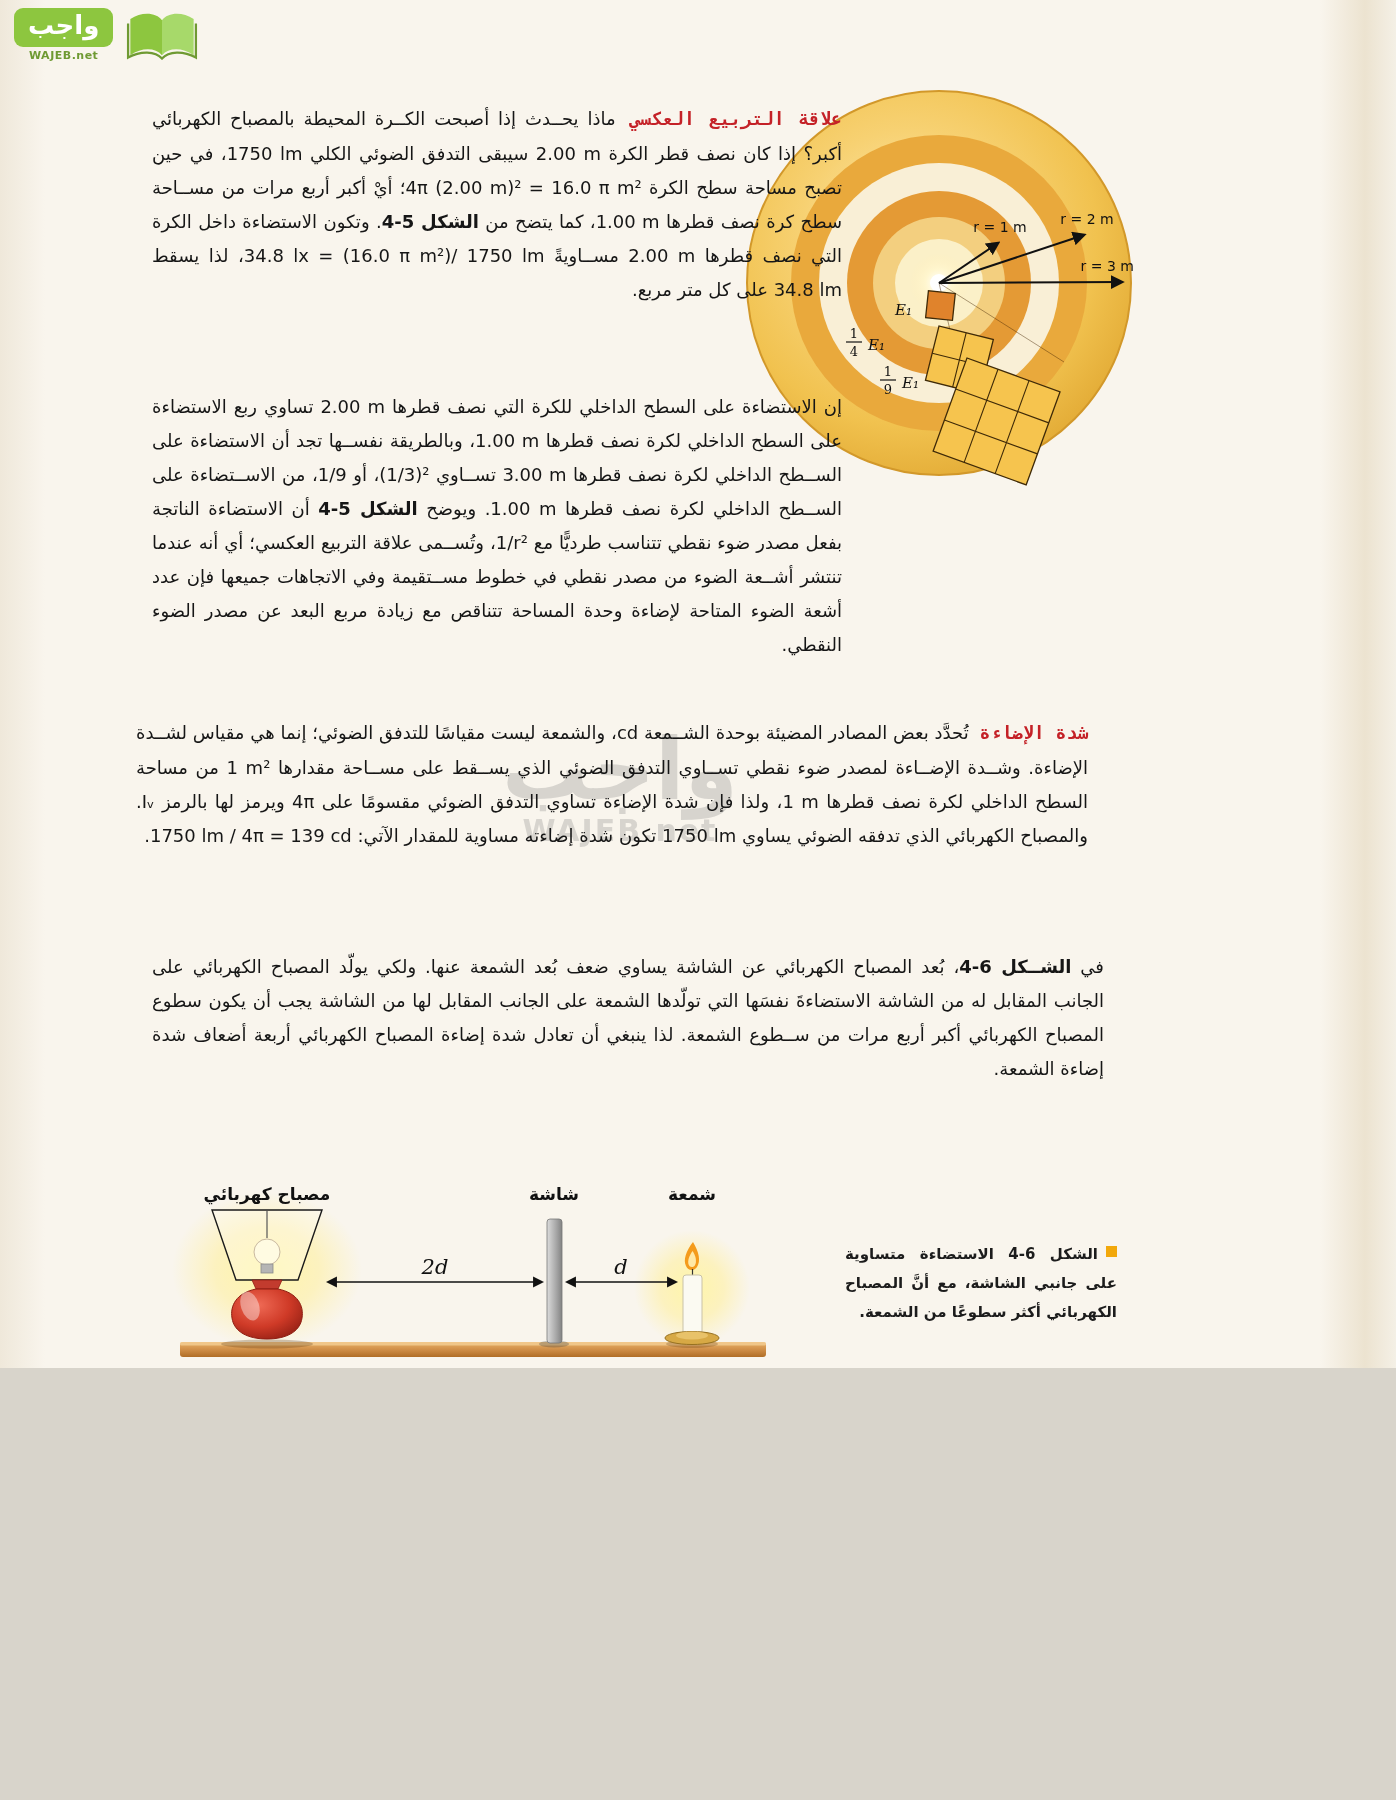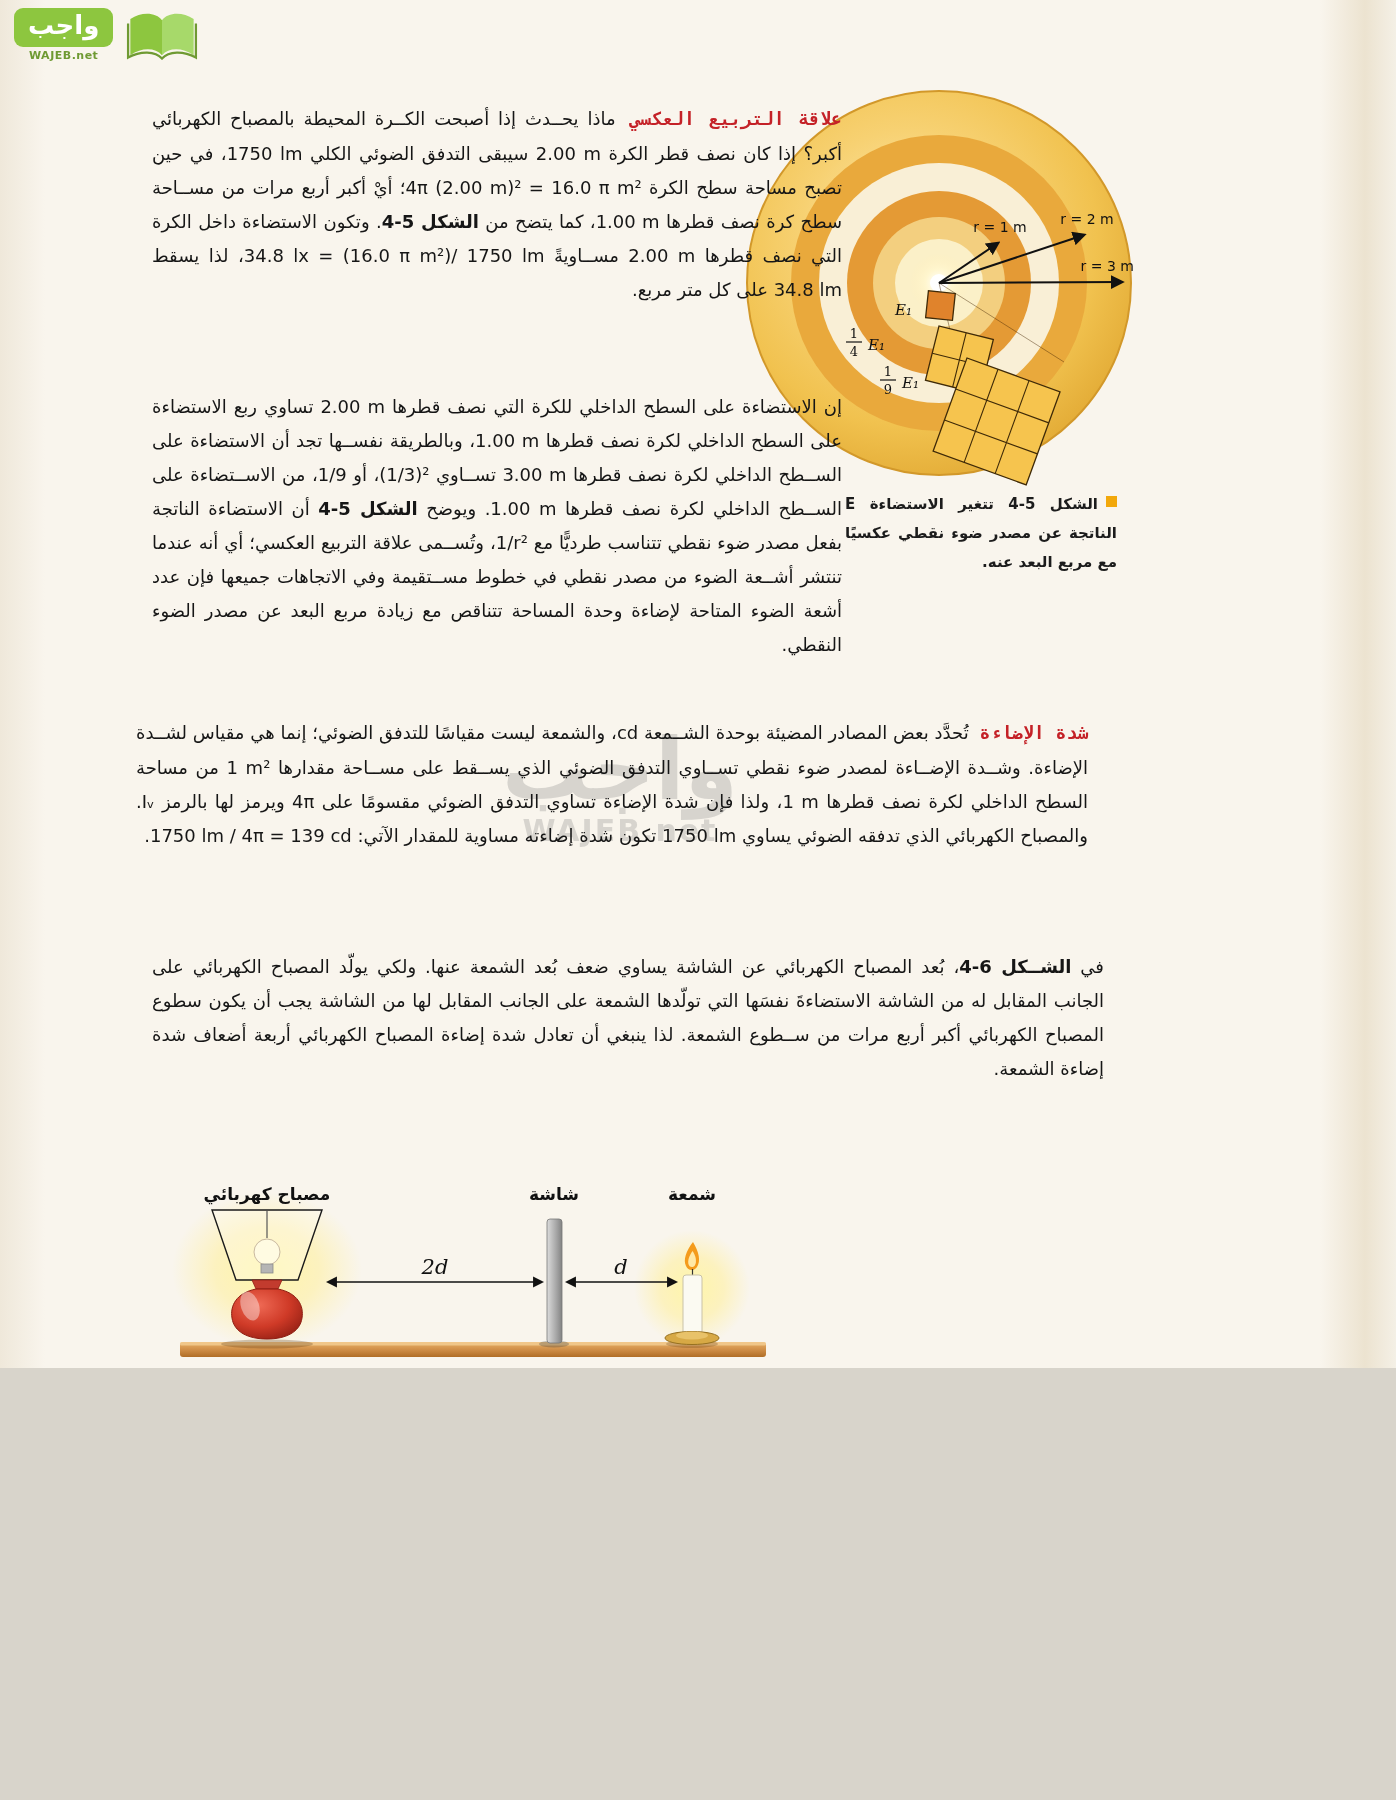--- a/index.html
+++ b/index.html
@@ -126,23 +126,20 @@
       <text x="126" y="264" font-size="15" fill="#111" font-style="italic">E₁</text>
     </g>
     <g font-family="DejaVu Serif, serif">
       <text x="146" y="290" font-size="13" fill="#111" text-anchor="middle">1</text>
       <line x1="138" y1="294" x2="154" y2="294" stroke="#111" stroke-width="1.2"></line>
       <text x="146" y="308" font-size="13" fill="#111" text-anchor="middle">9</text>
       <text x="160" y="302" font-size="15" fill="#111" font-style="italic">E₁</text>
     </g>
   </svg>
 
-  <div class="caption cap45">
-    <span class="cap-bullet"></span><span><span class="run-b">الشكل 5-4 </span><span>تتغير الاستضاءة E الناتجة عن مصدر ضوء نقطي عكسيًا مع مربع البعد عنه.</span></span>
-  </div>
 
   <div class="para p1"><span class="run-r">علاقة التربيع العكسي </span><span>ماذا يحــدث إذا أصبحت الكــرة المحيطة بالمصباح الكهربائي أكبر؟ إذا كان نصف قطر الكرة </span><span class="run-f">2.00 m</span><span> سيبقى التدفق الضوئي الكلي </span><span class="run-f">1750 lm</span><span>، في حين تصبح مساحة سطح الكرة </span><span class="run-f">4π (2.00 m)² = 16.0 π m²</span><span>؛ أيْ أكبر أربع مرات من مســاحة سطح كرة نصف قطرها </span><span class="run-f">1.00 m</span><span>، كما يتضح من </span><span class="run-b">الشكل 5-4</span><span>. وتكون الاستضاءة داخل الكرة التي نصف قطرها </span><span class="run-f">2.00 m</span><span> مســاويةً </span><span class="run-f">34.8 lx = (16.0 π m²)/ 1750 lm</span><span>، لذا يسقط </span><span class="run-f">34.8 lm</span><span> على كل متر مربع.</span></div>
   <div class="para p2"><span>إن الاستضاءة على السطح الداخلي للكرة التي نصف قطرها </span><span class="run-f">2.00 m</span><span> تساوي ربع الاستضاءة على السطح الداخلي لكرة نصف قطرها </span><span class="run-f">1.00 m</span><span>، وبالطريقة نفســها تجد أن الاستضاءة على الســطح الداخلي لكرة نصف قطرها </span><span class="run-f">3.00 m</span><span> تســاوي </span><span class="run-f">(1/3)²</span><span>، أو </span><span class="run-f">1/9</span><span>، من الاســتضاءة على الســطح الداخلي لكرة نصف قطرها </span><span class="run-f">1.00 m</span><span>. ويوضح </span><span class="run-b">الشكل 5-4</span><span> أن الاستضاءة الناتجة بفعل مصدر ضوء نقطي تتناسب طرديًّا مع </span><span class="run-f">1/r²</span><span>، وتُســمى علاقة التربيع العكسي؛ أي أنه عندما تنتشر أشــعة الضوء من مصدر نقطي في خطوط مســتقيمة وفي الاتجاهات جميعها فإن عدد أشعة الضوء المتاحة لإضاءة وحدة المساحة تتناقص مع زيادة مربع البعد عن مصدر الضوء النقطي.</span></div>
   <div class="para p3"><span class="run-r">شدة الإضاءة </span><span>تُحدَّد بعض المصادر المضيئة بوحدة الشــمعة </span><span class="run-f">cd</span><span>، والشمعة ليست مقياسًا للتدفق الضوئي؛ إنما هي مقياس لشــدة الإضاءة. وشــدة الإضــاءة لمصدر ضوء نقطي تســاوي التدفق الضوئي الذي يســقط على مســاحة مقدارها </span><span class="run-f">1 m²</span><span> من مساحة السطح الداخلي لكرة نصف قطرها </span><span class="run-f">1 m</span><span>، ولذا فإن شدة الإضاءة تساوي التدفق الضوئي مقسومًا على </span><span class="run-f">4π</span><span> ويرمز لها بالرمز </span><span class="run-f">Iᵥ</span><span>. والمصباح الكهربائي الذي تدفقه الضوئي يساوي </span><span class="run-f">1750 lm</span><span> تكون شدة إضاءته مساوية للمقدار الآتي: </span><span class="run-f">1750 lm / 4π = 139 cd</span><span>.</span></div>
   <div class="para p4"><span>في </span><span class="run-b">الشــكل 6-4</span><span>، بُعد المصباح الكهربائي عن الشاشة يساوي ضعف بُعد الشمعة عنها. ولكي يولّد المصباح الكهربائي على الجانب المقابل له من الشاشة الاستضاءةَ نفسَها التي تولّدها الشمعة على الجانب المقابل لها من الشاشة يجب أن يكون سطوع المصباح الكهربائي أكبر أربع مرات من ســطوع الشمعة. لذا ينبغي أن تعادل شدة إضاءة المصباح الكهربائي أربعة أضعاف شدة إضاءة الشمعة.</span></div>
 
   <svg class="fig64" viewBox="0 0 662 190">
     <defs>
       <radialGradient id="gGlow" cx="50%" cy="50%" r="50%">
         <stop offset="0%" stop-color="#fff7a8" stop-opacity=".95"></stop>
@@ -204,20 +201,23 @@
     <line x1="180" y1="96" x2="394" y2="96" stroke="#111" stroke-width="1.6" marker-start="url(#ah2)" marker-end="url(#ah2)"></line>
     <line x1="419" y1="96" x2="528" y2="96" stroke="#111" stroke-width="1.6" marker-start="url(#ah2)" marker-end="url(#ah2)"></line>
     <text x="287" y="88" font-size="21" fill="#111" text-anchor="middle" font-family="DejaVu Serif, serif" font-style="italic">2d</text>
     <text x="473" y="88" font-size="21" fill="#111" text-anchor="middle" font-family="DejaVu Serif, serif" font-style="italic">d</text>
 
     <text x="119" y="14" font-size="17" font-weight="bold" fill="#111" text-anchor="middle">مصباح كهربائي</text>
     <text x="406" y="14" font-size="17" font-weight="bold" fill="#111" text-anchor="middle">شاشة</text>
     <text x="544" y="14" font-size="17" font-weight="bold" fill="#111" text-anchor="middle">شمعة</text>
   </svg>
 
+  <div class="caption cap64">
+    <span class="cap-bullet"></span><span><span class="run-b">الشكل 6-4 </span><span>الاستضاءة متساوية على جانبي الشاشة، مع أنَّ المصباح الكهربائي أكثر سطوعًا من الشمعة.</span></span>
+  </div>
 
   <div class="moe">
     <svg width="172" height="115" viewBox="0 0 172 115">
       <g fill="#7e9a97">
         <circle cx="10" cy="72" r="3"></circle>
           <circle cx="24" cy="63" r="4"></circle>
           <circle cx="38" cy="54" r="4.5"></circle>
         <circle cx="52" cy="45" r="5"></circle>
           <circle cx="66" cy="36" r="5"></circle>
           <circle cx="80" cy="28" r="5"></circle>

